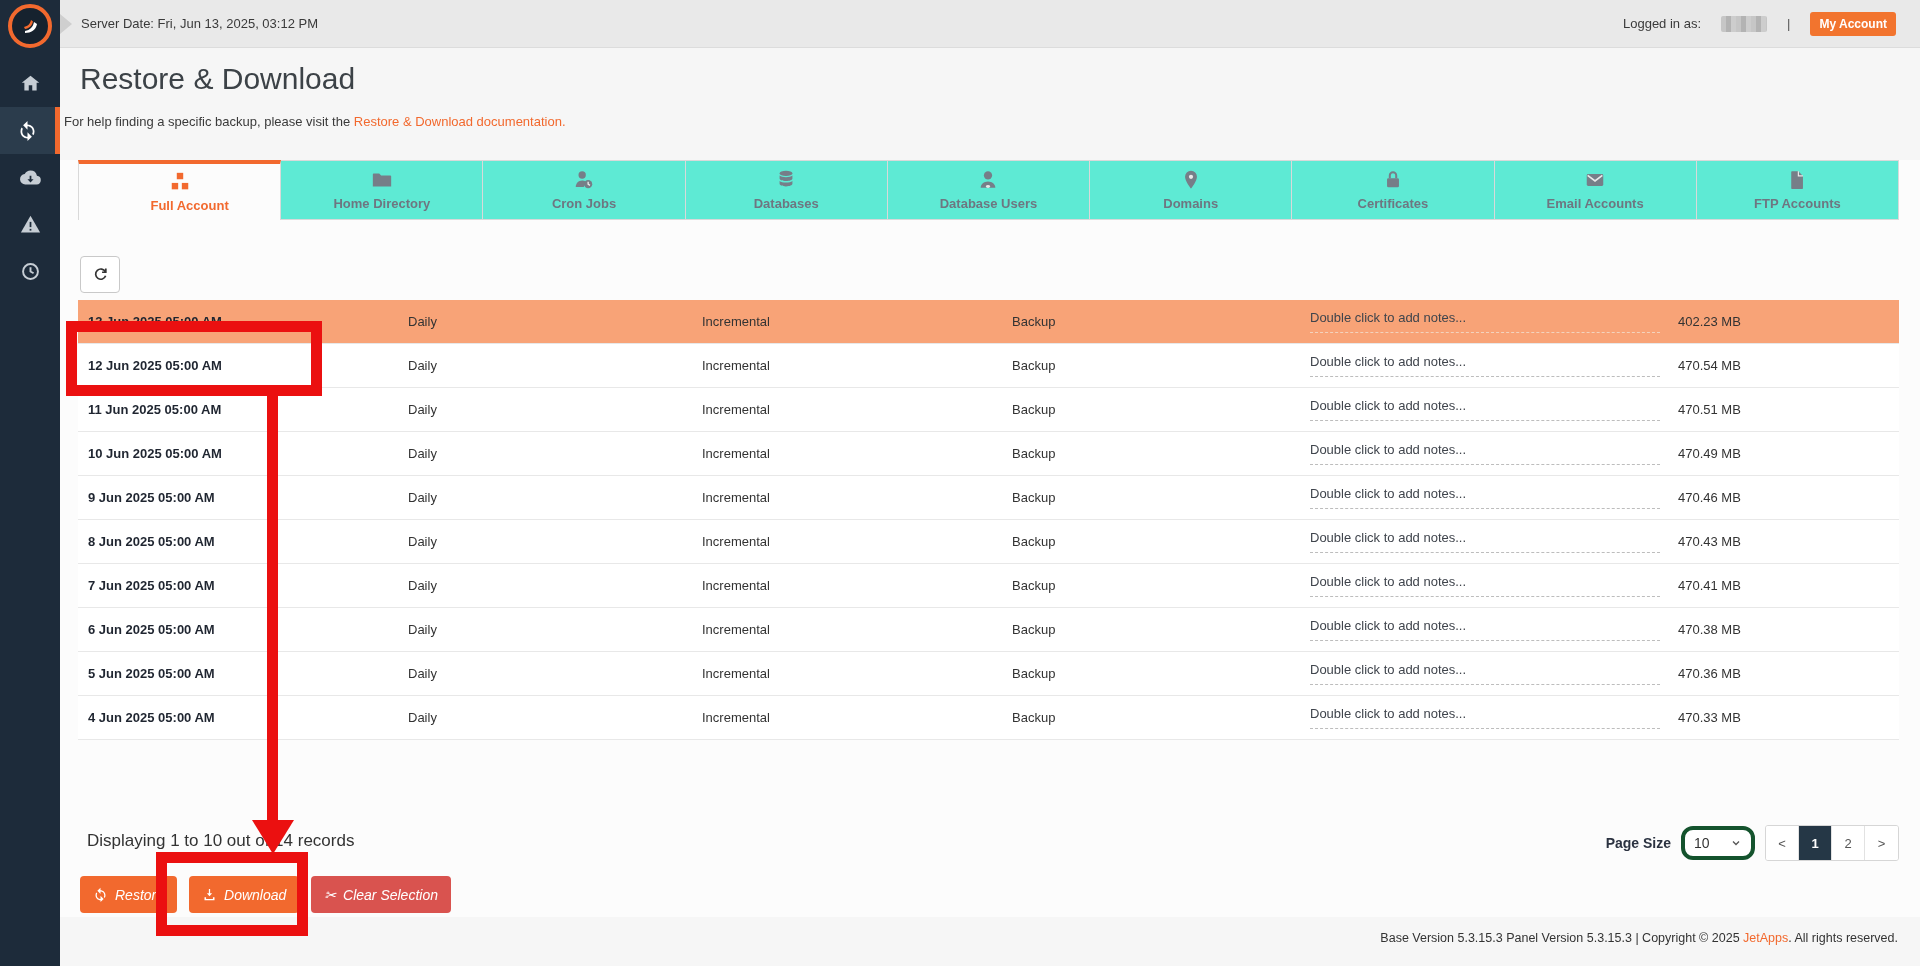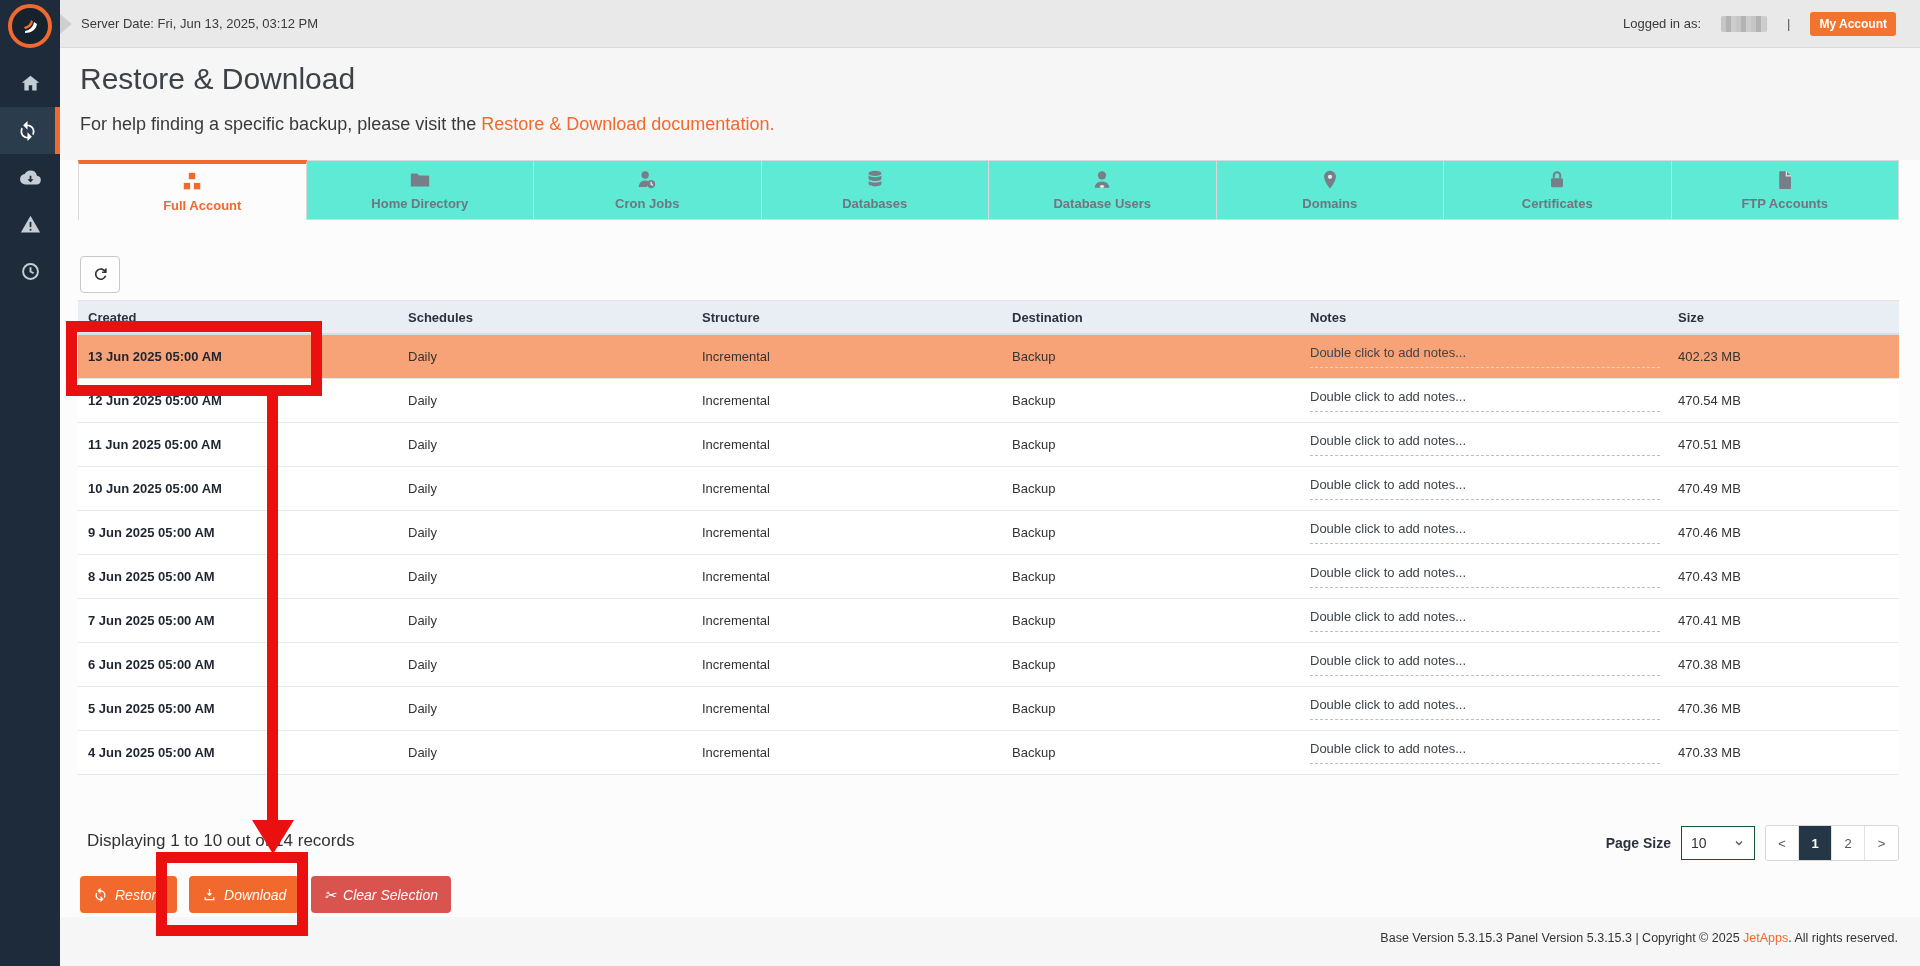--- a/index.html
+++ b/index.html
@@ -27,21 +27,21 @@
   .blurred-user { width:46px; height:16px; border-radius:2px;
     background:
       repeating-linear-gradient(90deg,#c6c6c6 0 5px,#b3b3b3 5px 10px,#cdcdcd 10px 15px),
       repeating-linear-gradient(0deg,rgba(255,255,255,.25) 0 4px,rgba(0,0,0,.08) 4px 8px); }
   .pipe { font-size:13px; color:#555; }
   .my-account { background:#f2742e; color:#fff; font-size:12px; font-weight:bold;
     border:none; border-radius:3px; padding:5px 9px; cursor:pointer; }
 
   
   .page-title { position:absolute; left:80px; top:62px; font-size:30px; color:#3c4247; font-weight:500; }
-  .page-sub { position:absolute; left:80px; top:114px; font-size:18px; color:#3a3a3a; }
+  .page-sub { position:absolute; left:64px; top:114px; font-size:13px; color:#3a3a3a; }
   .page-sub a { color:#f2692e; text-decoration:none; cursor:pointer; }
 
   
   .card { position:absolute; left:60px; top:160px; width:1860px; height:757px; background:#fcfcfc; }
 
   
   .tabs { position:absolute; left:78px; top:160px; width:1821px; height:60px; display:flex; z-index:2; }
   .tab { flex:1; background:#5eead4; border:1px solid #d9d9d9; border-left:none;
     display:flex; flex-direction:column; align-items:center; justify-content:center; gap:5px; cursor:pointer; }
   .tab:first-child { border-left:1px solid #d9d9d9; }
@@ -71,21 +71,21 @@
   .col-created { font-weight:bold; color:#1f2530; }
   .notes-placeholder { display:inline-block; min-width:350px; padding-bottom:7px;
     border-bottom:1px dashed #bdbdbd; color:#3f444c; }
   .tr.selected { background:#f8a377; }
   .tr.selected .notes-placeholder { border-bottom-color:#f3d3bd; }
 
   
   .displaying { position:absolute; left:87px; top:831px; font-size:17px; color:#333; }
   .pager-zone { position:absolute; right:21px; top:825px; display:flex; align-items:center; gap:10px; }
   .page-size-label { font-size:14px; font-weight:bold; color:#2b3240; }
-  .page-size-select { width:74px; height:34px; background:#fff; border:1px solid #14532d; border-radius:0;
+  .page-size-select { width:74px; height:34px; background:#fff; border:4px solid #14532d; border-radius:12px;
     display:flex; align-items:center; justify-content:space-between; padding:0 9px; font-size:14px; color:#333; cursor:pointer; }
   .page-size-select svg { width:12px; height:12px; }
   .pager { display:flex; border:1px solid #d6d6d6; border-radius:3px; overflow:hidden; }
   .pg { width:33px; height:34px; background:#fff; border-right:1px solid #e2e2e2;
     display:flex; align-items:center; justify-content:center; font-size:13px; color:#555; cursor:pointer; }
   .pg:last-child { border-right:none; }
   .pg.active { background:#253746; color:#fff; font-weight:bold; }
 
   .actions { position:absolute; left:80px; top:876px; display:flex; gap:12px; }
   .btn { height:37px; border:none; border-radius:4px; color:#fff; font-size:14px;
@@ -233,44 +233,45 @@
       <svg viewBox="0 0 24 24">
           <rect fill="currentColor" x="5.5" y="10" width="13" height="10" rx="1.5"></rect>
           <path d="M8.5 10V7a3.5 3.5 0 0 1 7 0v3" fill="none" stroke="currentColor" stroke-width="2.2"></path>
         </svg>
     </span>
     <span class="tlabel">Certificates</span>
   </div>
   <div class="tab">
     <span class="ticon">
       <svg viewBox="0 0 24 24" fill="currentColor">
+          <rect x="3" y="5.5" width="18" height="13" rx="1.5"></rect>
+          <path d="M4 7l8 6 8-6" stroke="#e9e9e9" stroke-width="1.8" fill="none"></path>
+        </svg>
+    </span>
+    <span class="tlabel">Email Accounts</span>
+  </div>
+  <div class="tab">
+    <span class="ticon">
+      <svg viewBox="0 0 24 24" fill="currentColor">
           <path d="M6.5 2.5h7l5 5V21a.8.8 0 0 1-.8.8H6.5a.8.8 0 0 1-.8-.8V3.3a.8.8 0 0 1 .8-.8z"></path>
           <path d="M13.5 2.5v5h5" fill="none" stroke="#e9e9e9" stroke-width="1.3"></path>
         </svg>
     </span>
     <span class="tlabel">FTP Accounts</span>
   </div>
 </div>
 
 <button class="refresh-btn">
   <svg viewBox="0 0 24 24" fill="none" stroke="currentColor" stroke-width="2.4">
     <path d="M18.8 8.2A7.2 7.2 0 1 0 19.2 13.8"></path>
     <path d="M19.5 3.5v5.3h-5.3" fill="none"></path>
   </svg>
 </button>
 
 <div class="table">
-  <div class="thead">
-    <div class="th sorted">Created</div>
-    <div class="th">Schedules</div>
-    <div class="th">Structure</div>
-    <div class="th">Destination</div>
-    <div class="th">Notes</div>
-    <div class="th">Size</div>
-  </div>
   <div class="tbody">
   <div class="tr selected">
     <div class="td col-created">13 Jun 2025 05:00 AM</div>
     <div class="td col-schedules">Daily</div>
     <div class="td col-structure">Incremental</div>
     <div class="td col-destination">Backup</div>
     <div class="td col-notes">
       <span class="notes-placeholder">Double click to add notes...</span>
     </div>
     <div class="td col-size">402.23 MB</div>

